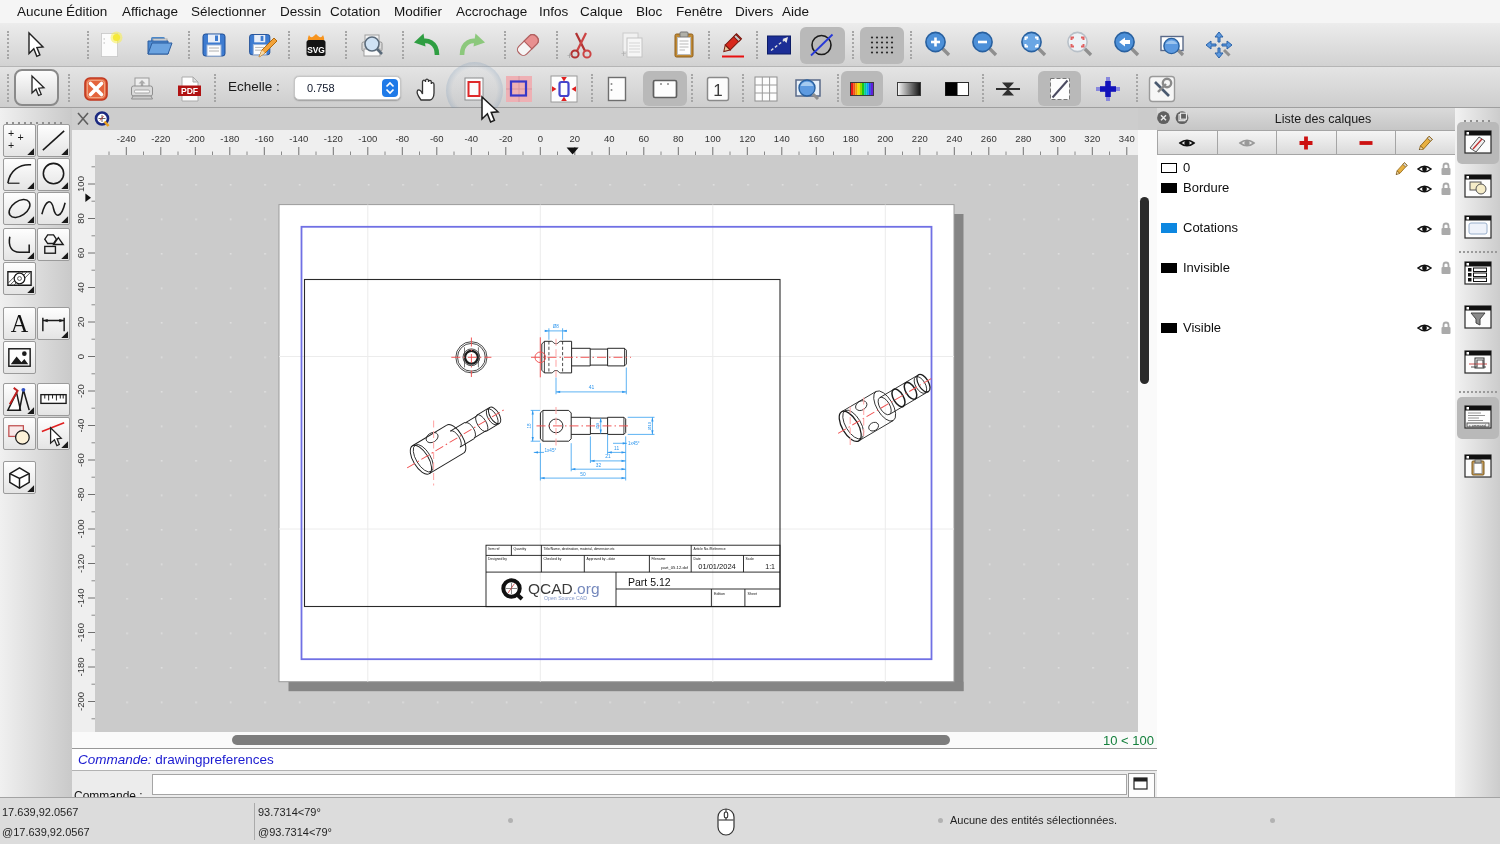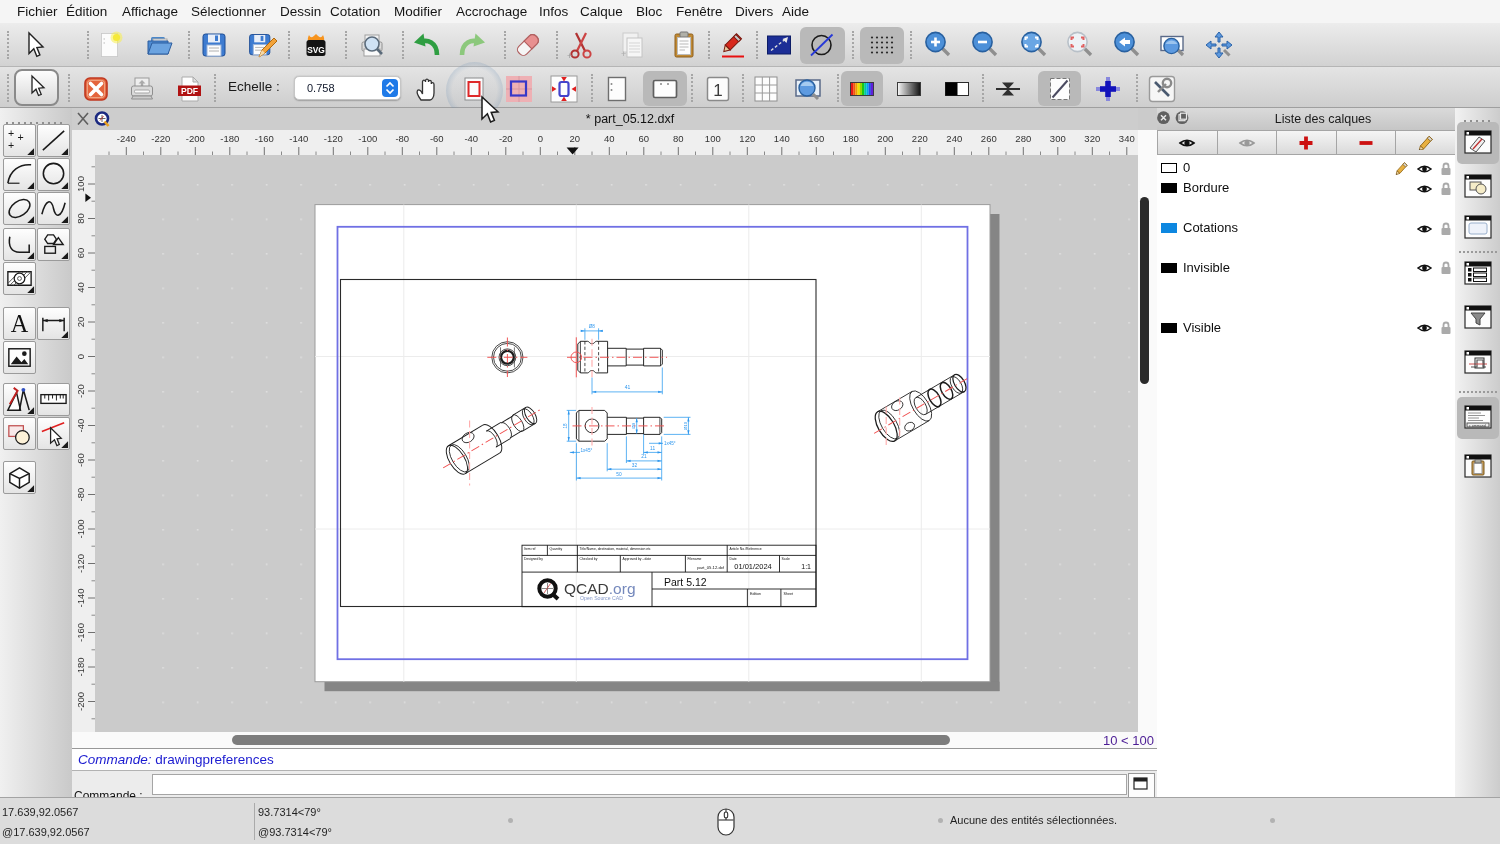--- a/index.html
+++ b/index.html
@@ -14,46 +14,46 @@
 .ic{position:absolute;width:32px;height:32px;}
 .sel{position:absolute;background:#b9b9b9;border-radius:6px;}
 .vsep{position:absolute;width:0;border-left:2px dotted #a6a6a6;}
 #leftdock{left:0;top:108px;width:72px;height:689px;background:linear-gradient(90deg,#f0f0f0,#c9c9c9);}
 .tbtn{position:absolute;width:33px;height:33px;box-sizing:border-box;border:1px solid #9b9b9b;
  border-radius:2px;background:linear-gradient(#fefefe,#e4e4e4);}
 #tabbar{left:72px;top:108px;width:1066px;height:22px;background:#cdcdcd;}
 #hruler{left:95px;top:130px;width:1043px;height:25px;background:#efefef;}
 #vruler{left:72px;top:155px;width:23px;height:577px;background:#efefef;}
 #rcorner{left:72px;top:130px;width:23px;height:25px;background:#efefef;}
-#canvas{left:95px;top:155px;width:1224px;height:577px;background:#cbcbcb;padding-left:36px;}
+#canvas{left:95px;top:155px;width:1224px;height:577px;background:#cbcbcb;}
 #vscroll{left:1138px;top:130px;width:19px;height:602px;background:#fafafa;}
 #vthumb{left:2px;top:67px;width:9px;height:187px;background:#2b2b2b;border-radius:5px;position:absolute;}
 #hscrollrow{left:72px;top:732px;width:1085px;height:16px;background:#fafafa;}
 #hthumb{position:absolute;left:160px;top:3px;width:718px;height:10px;background:#7d7d7d;border-radius:5px;}
-#hscrolltxt{position:absolute;right:3px;top:1px;font-size:13px;color:#4c1d95;}
+#hscrolltxt{position:absolute;right:3px;top:1px;font-size:13px;color:#15803d;}
 #cmdhist{left:72px;top:748px;width:1085px;height:22px;background:#fff;border-top:1px solid #989898;box-sizing:border-box;
  font-size:13.5px;color:#1b1bd0;line-height:22px;}
 #cmdrow{left:72px;top:770px;width:1085px;height:27px;background:#ececec;border-top:1px solid #b2b2b2;box-sizing:border-box;}
 #cmdinput{position:absolute;left:80px;top:3px;width:973px;height:19px;background:#fff;border:1px solid #a5a5a5;}
 #cmdbtn{position:absolute;left:1056px;top:2px;width:25px;height:23px;background:#fdfdfd;border:1px solid #989898;}
 #statusbar{left:0;top:797px;width:1500px;height:47px;background:#dcdcdc;border-top:1px solid #a3a3a3;box-sizing:border-box;}
 #statusbar .st{position:absolute;font-size:11px;color:#1f1f1f;}
 #rpanel{left:1157px;top:108px;width:298px;height:689px;background:#fff;}
 #rphead{position:absolute;left:0;top:0;width:298px;height:22px;background:linear-gradient(#dadada,#c6c6c6);text-align:center;}
 #rptb{position:absolute;left:0;top:22px;width:298px;height:25px;background:linear-gradient(#f1f1f1,#d8d8d8);}
 .rpb{position:absolute;top:0;height:25px;box-sizing:border-box;border:1px solid #a5a5a5;background:linear-gradient(#f5f5f5,#dadada);}
 .lrow{position:absolute;left:0;width:298px;height:19.9px;font-size:13px;color:#0d0d0d;}
 .sw{position:absolute;left:4px;top:4.5px;width:16px;height:10px;border:1.6px solid #000;box-sizing:border-box;}
 #rdock{left:1455px;top:108px;width:45px;height:689px;background:linear-gradient(90deg,#f2f2f2,#cccccc);}
 svg{display:block;}
 </style></head><body>
 <div id="app">
 
 <div id="menubar" class="ab">
-<span style="left:17px">Fichier</span>
+<span style="left:17px">Aucune</span>
 <span style="left:66px">Édition</span>
 <span style="left:122px">Affichage</span>
 <span style="left:191px">Sélectionner</span>
 <span style="left:280px">Dessin</span>
 <span style="left:330px">Cotation</span>
 <span style="left:394px">Modifier</span>
 <span style="left:456px">Accrochage</span>
 <span style="left:539px">Infos</span>
 <span style="left:580px">Calque</span>
 <span style="left:636px">Bloc</span>
@@ -633,21 +633,20 @@
 </div>
 <div id="tabbar" class="ab">
 <svg width="40" height="22" viewBox="0 0 40 22" style="position:absolute;left:2px;top:0">
         <path d="M4,5 L14,16.5 M14,5 L4,16.5" stroke="#5f5f5f" stroke-width="1.6"></path>
         <circle cx="28" cy="10.5" r="6" fill="#fff" stroke="#1c2a80" stroke-width="2.6"></circle>
         <line x1="30.5" y1="13.5" x2="34.5" y2="18" stroke="#e8a020" stroke-width="2.6"></line>
         <line x1="24.5" y1="10.5" x2="31.5" y2="10.5" stroke="#555" stroke-width="0.9"></line>
         <line x1="28" y1="7" x2="28" y2="14" stroke="#555" stroke-width="0.9"></line>
         <line x1="26" y1="12.5" x2="29.5" y2="8" stroke="#c03030" stroke-width="0.9"></line>
       </svg>
-<div style="position:absolute;left:368px;top:0;width:380px;text-align:center;line-height:22px;font-size:12.5px;color:#111">* part_05.12.dxf</div>
 </div>
 <div id="hruler" class="ab">
       <svg width="1043" height="25" viewBox="95 130 1043 25">
         <line x1="109.0" y1="151.5" x2="109.0" y2="155" stroke="#8a8a8a" stroke-width="1"></line>
         <text x="126.3" y="141.8" font-size="9.5" fill="#333" text-anchor="middle" font-family="Liberation Sans">-240</text>
         <line x1="126.3" y1="147" x2="126.3" y2="155" stroke="#707070" stroke-width="1"></line>
         <line x1="143.5" y1="151.5" x2="143.5" y2="155" stroke="#8a8a8a" stroke-width="1"></line>
         <text x="160.8" y="141.8" font-size="9.5" fill="#333" text-anchor="middle" font-family="Liberation Sans">-220</text>
         <line x1="160.8" y1="147" x2="160.8" y2="155" stroke="#707070" stroke-width="1"></line>
         <line x1="178.0" y1="151.5" x2="178.0" y2="155" stroke="#8a8a8a" stroke-width="1"></line>

